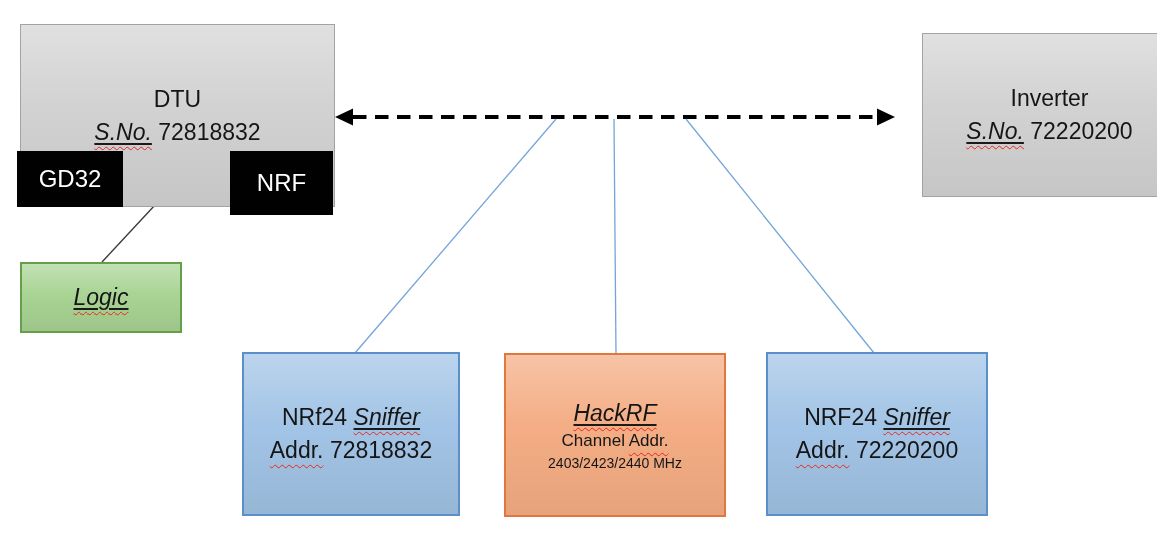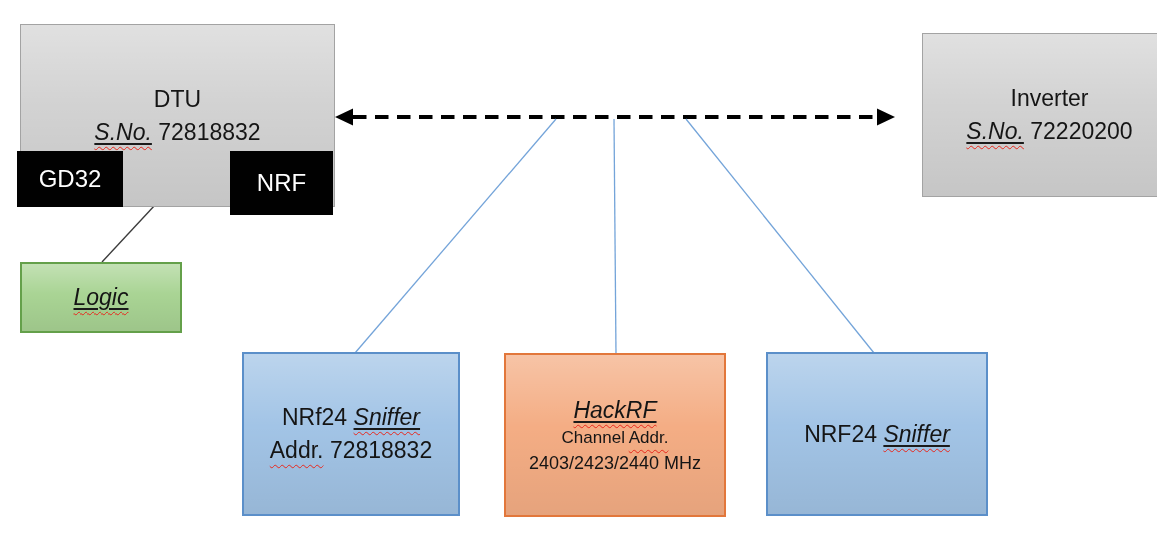--- a/index.html
+++ b/index.html
@@ -55,21 +55,21 @@
   .nrf          { left: 230px; top: 151px; width: 103px; height: 64px; }
   .logic        { left: 20px;  top: 262px; width: 162px; height: 71px; }
   .inverter     { left: 922px; top: 33px;  width: 255px; height: 164px; }
   .sniffer-left { left: 242px; top: 352px; width: 218px; height: 164px; }
   .hackrf       { left: 504px; top: 353px; width: 222px; height: 164px; }
   .sniffer-right{ left: 766px; top: 352px; width: 222px; height: 164px; }
 
   .t1 { font-size: 23px; line-height: 1.42; }
   .chip { font-size: 24px; line-height: 1; }
   .t-small { font-size: 17px; line-height: 1.45; }
-  .t-freq  { font-size: 18px; line-height: 1.4; }
+  .t-freq  { font-size: 14px; line-height: 1.4; }
 
   
   .ul {
     text-decoration-line: underline;
     text-decoration-color: #1a1a1a;
     text-decoration-thickness: 1.5px;
     text-underline-offset: 3px;
     font-style: italic;
   }
   
@@ -155,15 +155,19 @@
       <span class="sq">Addr.</span>
     </div>
     <div class="t-freq">2403/2423/2440 MHz</div>
   </div>
 
   <div class="box blue sniffer-right t1">
     <div>
       <span>NRF24</span>
       <span class="ul"><span class="sq">Sniffer</span></span>
     </div>
+    <div>
+      <span class="sq">Addr.</span>
+      <span>72220200</span>
+    </div>
   </div>
 
 </div>
 
 </body></html>

